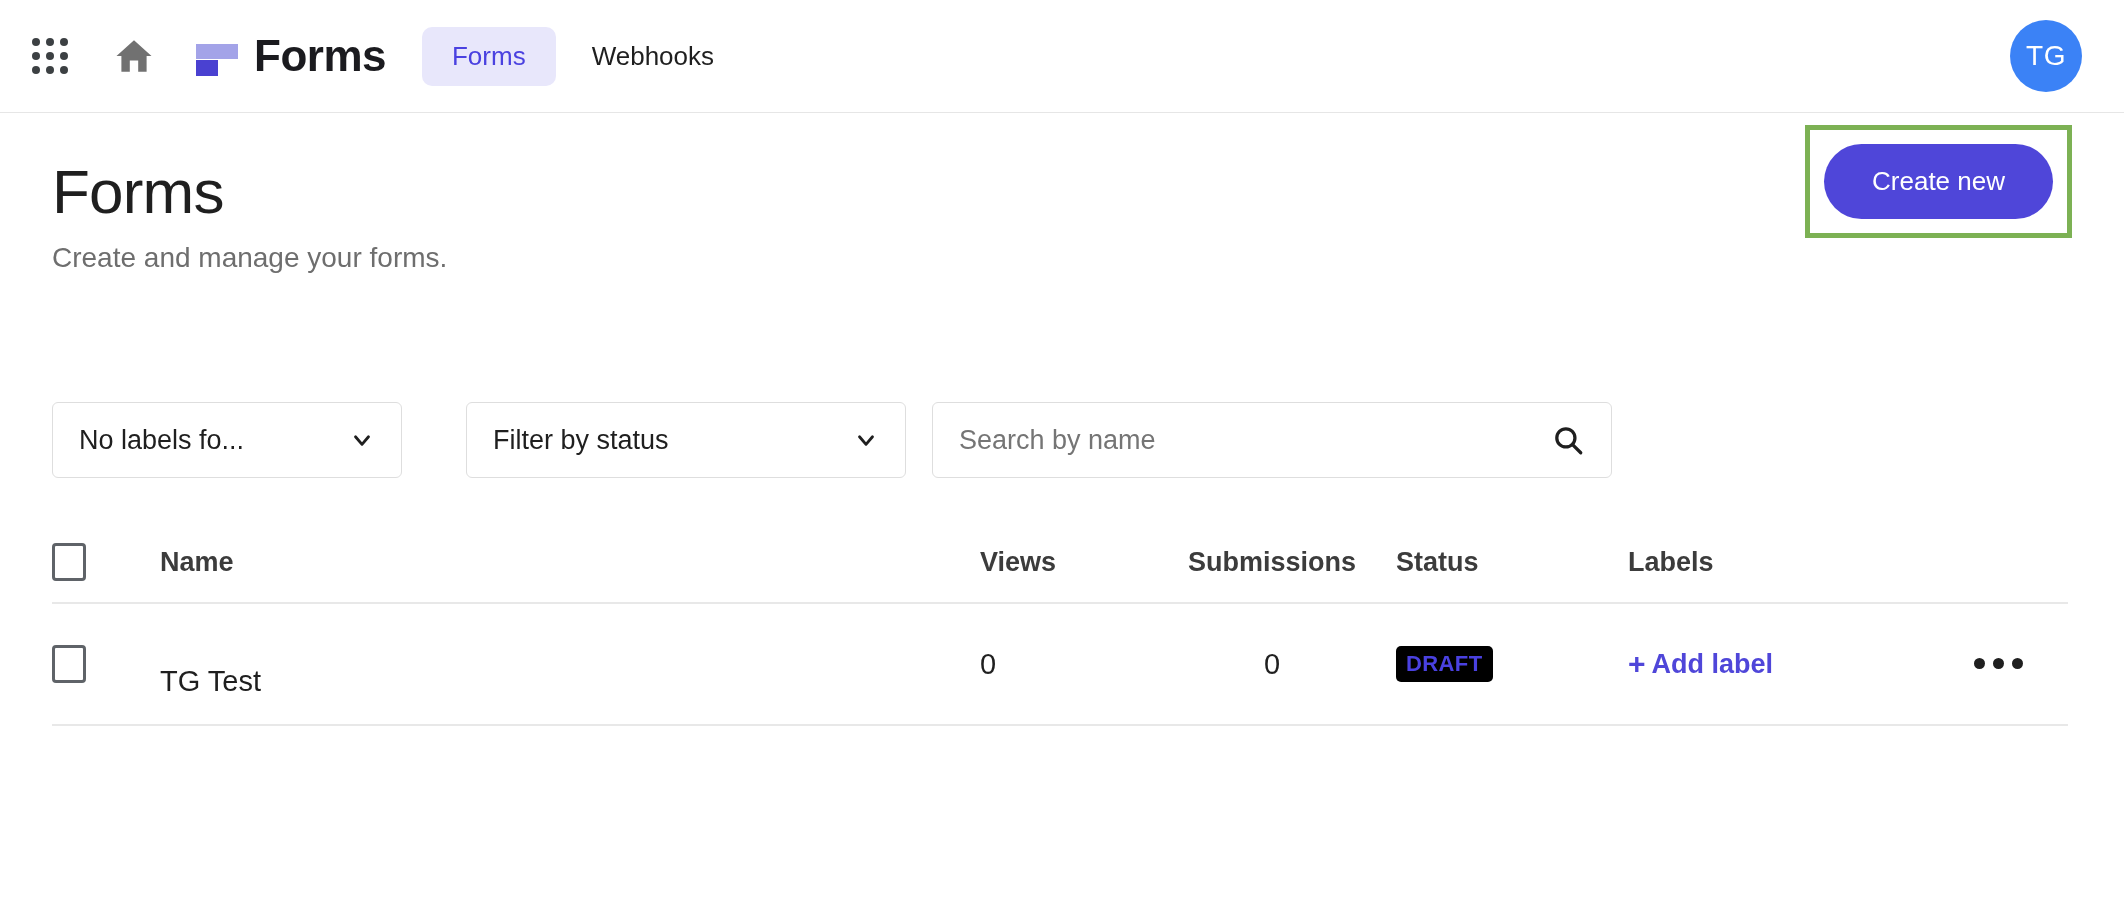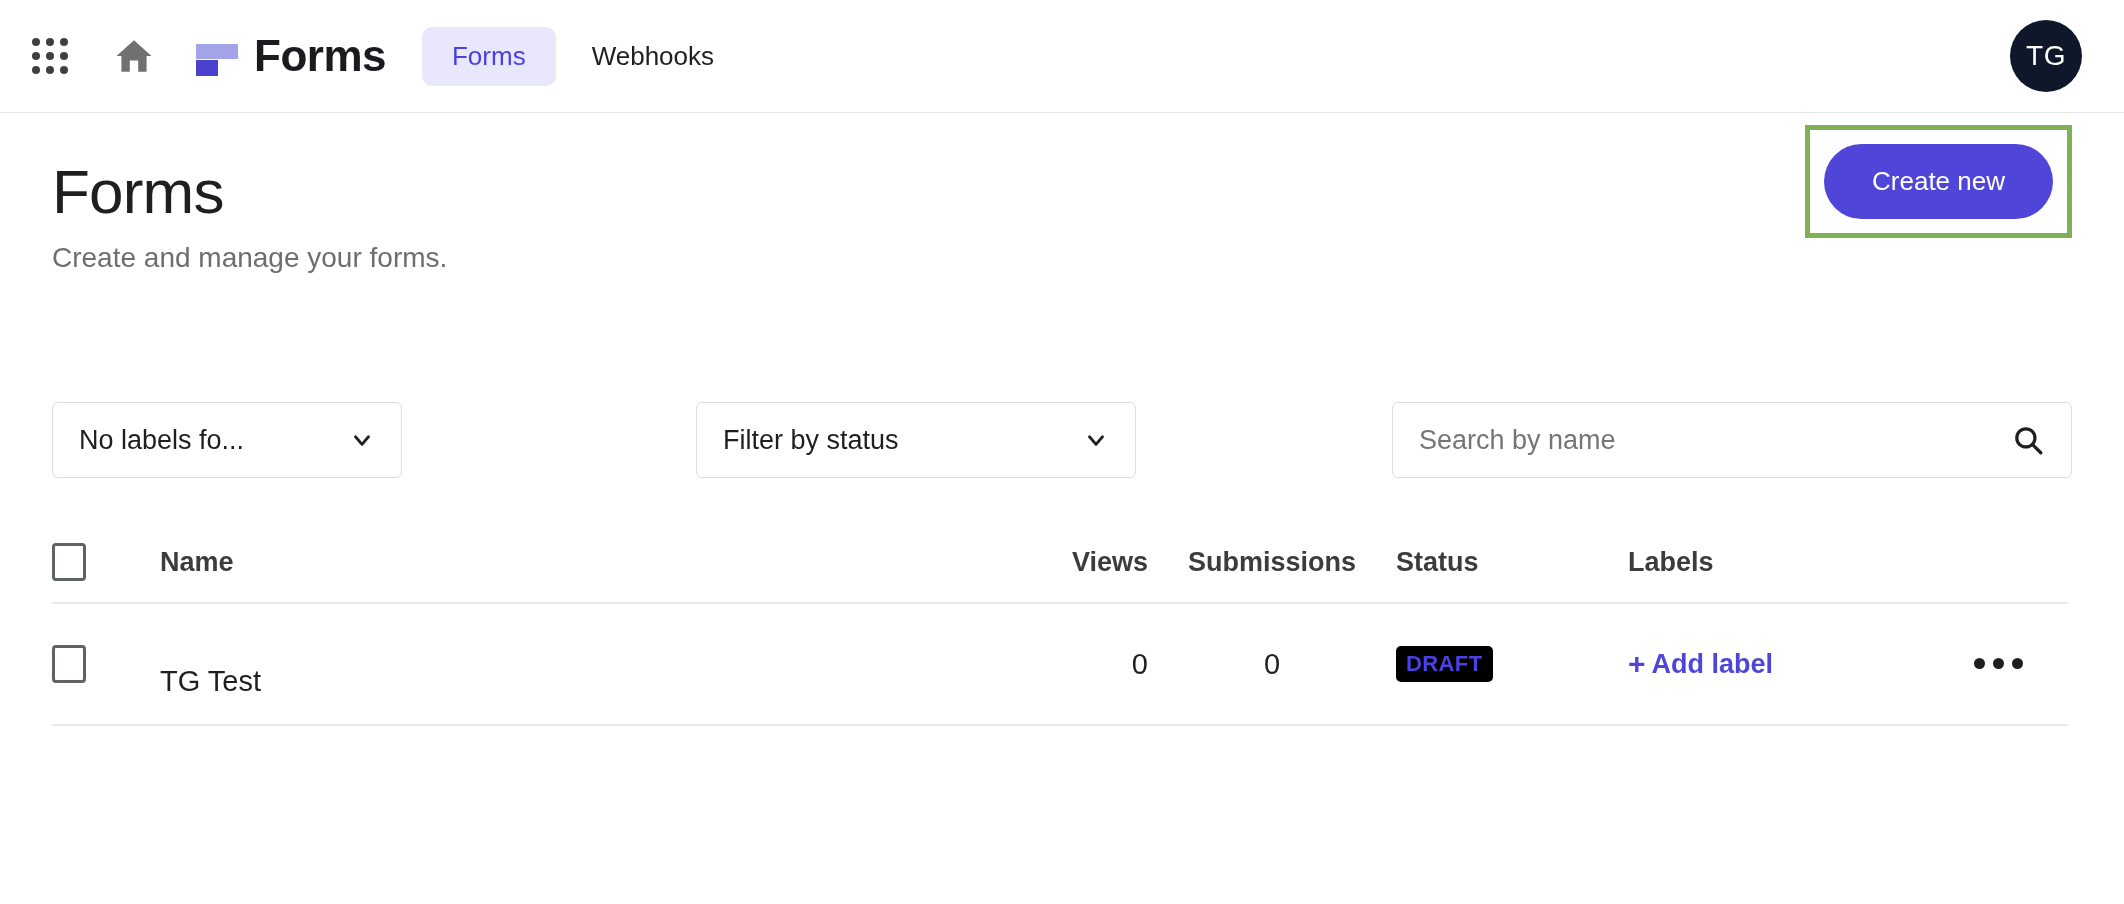--- a/index.html
+++ b/index.html
@@ -103,21 +103,21 @@
     color: #4a41e0;
   }
 
   .avatar {
     position: absolute;
     right: 42px;
     top: 20px;
     width: 72px;
     height: 72px;
     border-radius: 50%;
-    background: #0f172a;
+    background: #3b82f6;
     color: #ffffff;
     display: flex;
     align-items: center;
     justify-content: center;
     font-size: 28px;
     letter-spacing: 0.5px;
     cursor: pointer;
   }
 
   
@@ -163,22 +163,22 @@
     font-weight: 400;
     padding: 22px 48px;
     cursor: pointer;
     white-space: nowrap;
   }
 
   
   .filters {
     display: flex;
     align-items: center;
-    justify-content: space-between;
-    gap: 36px;
+    justify-content: flex-start;
+    gap: 26px;
     margin-top: 128px;
   }
   .select-box {
     position: relative;
     height: 76px;
     border: 1px solid #dedede;
     border-radius: 6px;
     background: #ffffff;
     display: flex;
     align-items: center;
@@ -231,21 +231,21 @@
     height: 82px;
     border-bottom: 2px solid #e8e8e8;
   }
   .trow {
     height: 122px;
     border-bottom: 2px solid #e8e8e8;
   }
 
   .c-check { width: 108px; flex: 0 0 auto; display: flex; align-items: center; }
   .c-name  { flex: 1 1 auto; }
-  .c-views { width: 168px; flex: 0 0 auto; text-align: right; }
+  .c-views { width: 168px; flex: 0 0 auto; text-align: left; }
   .c-subs  { width: 248px; flex: 0 0 auto; text-align: center; }
   .c-status{ width: 232px; flex: 0 0 auto; }
   .c-labels{ width: 300px; flex: 0 0 auto; }
   .c-menu  { width: 140px; flex: 0 0 auto; text-align: center; }
 
   .th {
     font-size: 27px;
     font-weight: 700;
     color: #3c3c3c;
   }

